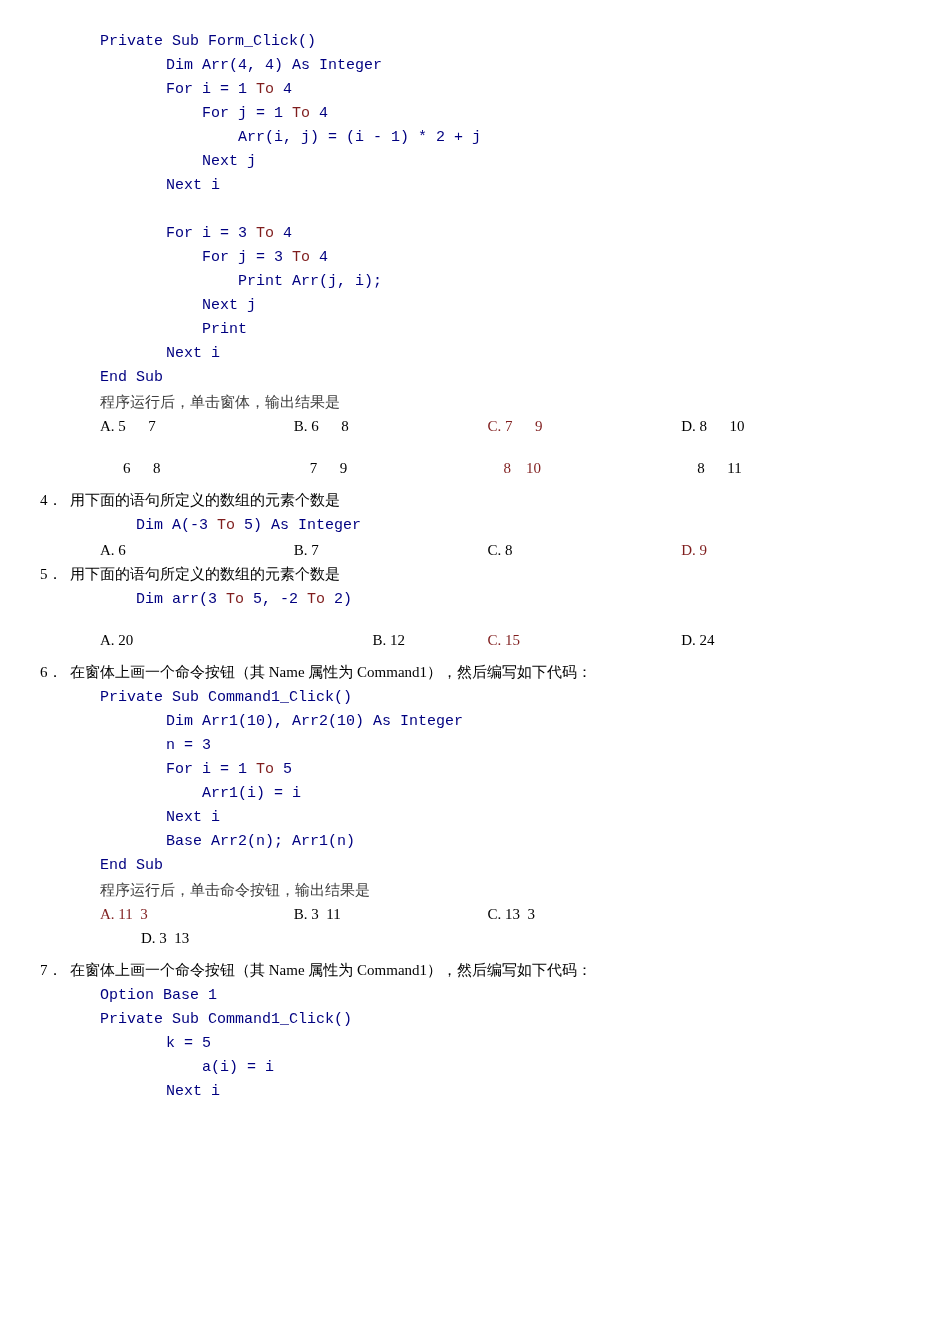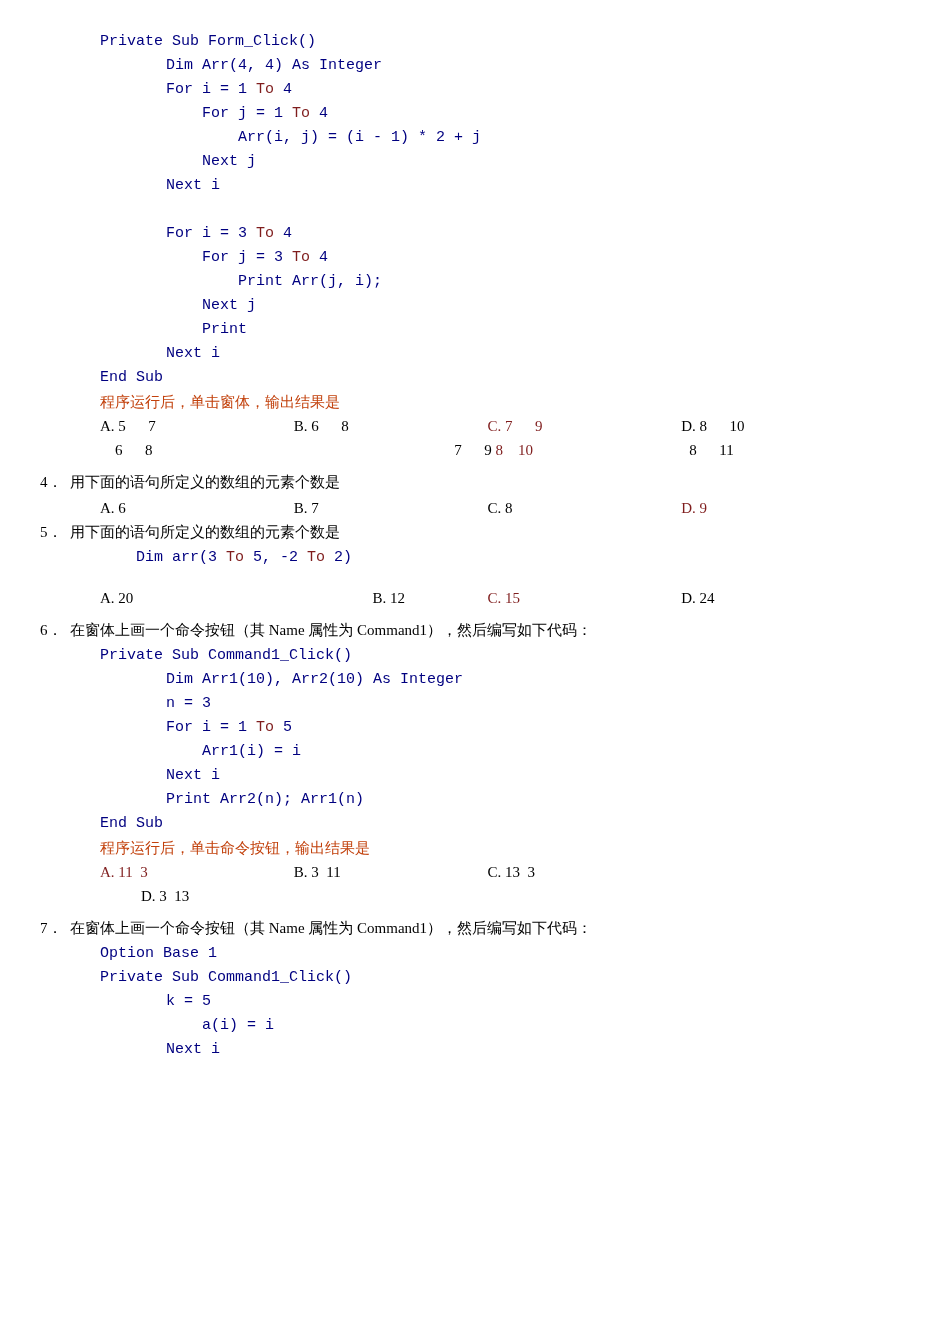--- a/index.html
+++ b/index.html
@@ -18,21 +18,21 @@
     .content {
       max-width: 900px;
     }
     .code-line {
       font-family: 'Courier New', Courier, monospace;
       color: #000080;
       white-space: pre;
     }
     .text-line {
       font-family: 'SimSun', '宋体', serif;
-      color: #c2410c;
+      color: #404040;
       white-space: pre-wrap;
     }
     .red {
       color: #7f1d1d;
     }
     .indent1 { padding-left: 60px; }
     .indent2 { padding-left: 90px; }
   </style>
 </head>
 <body>
@@ -52,38 +52,39 @@
     <div class="code-line indent2">        For j = 3 <span class="red">To</span> 4</div>
     <div class="code-line indent2">            Print Arr(j, i);</div>
     <div class="code-line indent2">        Next j</div>
     <div class="code-line indent2">        Print</div>
     <div class="code-line indent2">    Next i</div>
     <div class="code-line indent1">End Sub</div>
   </div>
 
   <div class="text-line indent1">程序运行后，单击窗体，输出结果是</div>
 
-  <div style="padding-left:60px; font-family:'SimSun','宋体',serif; margin-bottom:0;">
+  <div style="padding-left:60px; font-family:'SimSun','宋体',serif; margin-bottom:18px;">
     <span style="display:inline-block; min-width:190px;">A. 5&nbsp;&nbsp;&nbsp;&nbsp;&nbsp;&nbsp;7</span>
     <span style="display:inline-block; min-width:190px;">B. 6&nbsp;&nbsp;&nbsp;&nbsp;&nbsp;&nbsp;8</span>
     <span style="display:inline-block; min-width:190px;"><span class="red">C. 7&nbsp;&nbsp;&nbsp;&nbsp;&nbsp;&nbsp;9</span></span>
     <span style="display:inline-block; min-width:190px;">D. 8&nbsp;&nbsp;&nbsp;&nbsp;&nbsp;&nbsp;10</span>
   </div>
 
   <div style="padding-left:75px; font-family:'SimSun','宋体',serif; margin-bottom:8px;">
-    <span style="display:inline-block; min-width:183px;">6&nbsp;&nbsp;&nbsp;&nbsp;&nbsp;&nbsp;8</span>
-    <span style="display:inline-block; min-width:190px;text-align:right;">7&nbsp;&nbsp;&nbsp;&nbsp;&nbsp;&nbsp;9</span>
+    <span style="display:inline-block; min-width:183px;margin-left:8px;">6&nbsp;&nbsp;&nbsp;&nbsp;&nbsp;&nbsp;8</span>
+    <span style="display:inline-block; min-width:190px;">7&nbsp;&nbsp;&nbsp;&nbsp;&nbsp;&nbsp;9</span>
     <span style="display:inline-block; min-width:190px;"><span class="red">8&nbsp;&nbsp;&nbsp;&nbsp;10</span></span>
     <span style="display:inline-block; min-width:190px;">8&nbsp;&nbsp;&nbsp;&nbsp;&nbsp;&nbsp;11</span>
   </div>
 
   <div style="display:flex; margin-bottom:2px;">
     <span style="min-width:30px; font-family:'SimSun','宋体',serif;">4．</span>
     <span style="font-family:'SimSun','宋体',serif;">用下面的语句所定义的数组的元素个数是</span>
   </div>
+  <div class="code-line indent1">    Dim A(-3 <span class="red">To</span> 5) As Integer</div>
   <div style="padding-left:60px; font-family:'SimSun','宋体',serif; ">
     <span style="display:inline-block; min-width:190px;">A. 6</span>
     <span style="display:inline-block; min-width:190px;">B. 7</span>
     <span style="display:inline-block; min-width:190px;">C. 8</span>
     <span style="display:inline-block; min-width:190px;"><span class="red">D. 9</span></span>
   </div>
 
   <div style="display:flex; margin-bottom:2px;">
     <span style="min-width:30px; font-family:'SimSun','宋体',serif;">5．</span>
     <span style="font-family:'SimSun','宋体',serif;">用下面的语句所定义的数组的元素个数是</span>
@@ -99,21 +100,21 @@
   <div style="display:flex; margin-bottom:2px;">
     <span style="min-width:30px; font-family:'SimSun','宋体',serif;">6．</span>
     <span style="font-family:'SimSun','宋体',serif;">在窗体上画一个命令按钮（其 Name 属性为 Command1），然后编写如下代码：</span>
   </div>
   <div class="code-line indent1">Private Sub Command1_Click()</div>
   <div class="code-line indent2">    Dim Arr1(10), Arr2(10) As Integer</div>
   <div class="code-line indent2">    n = 3</div>
   <div class="code-line indent2">    For i = 1 <span class="red">To</span> 5</div>
   <div class="code-line indent2">        Arr1(i) = i</div>
   <div class="code-line indent2">    Next i</div>
-  <div class="code-line indent2">    Print Arr2(n); Arr1(n)</div>
+  <div class="code-line indent2">    Base Arr2(n); Arr1(n)</div>
   <div class="code-line indent1">End Sub</div>
   <div class="text-line indent1">程序运行后，单击命令按钮，输出结果是</div>
   <div style="padding-left:60px; font-family:'SimSun','宋体',serif; margin-bottom:8px;">
     <span style="display:inline-block; min-width:190px;"><span class="red">A. 11&nbsp;&nbsp;3</span></span>
     <span style="display:inline-block; min-width:190px;">B. 3&nbsp;&nbsp;11</span>
     <span style="display:inline-block; min-width:190px;">C. 13&nbsp;&nbsp;3</span>
     <span style="display:inline-block; min-width:190px;margin-left:41px;">D. 3&nbsp;&nbsp;13</span>
   </div>
 
   <div style="display:flex; margin-bottom:2px;">

